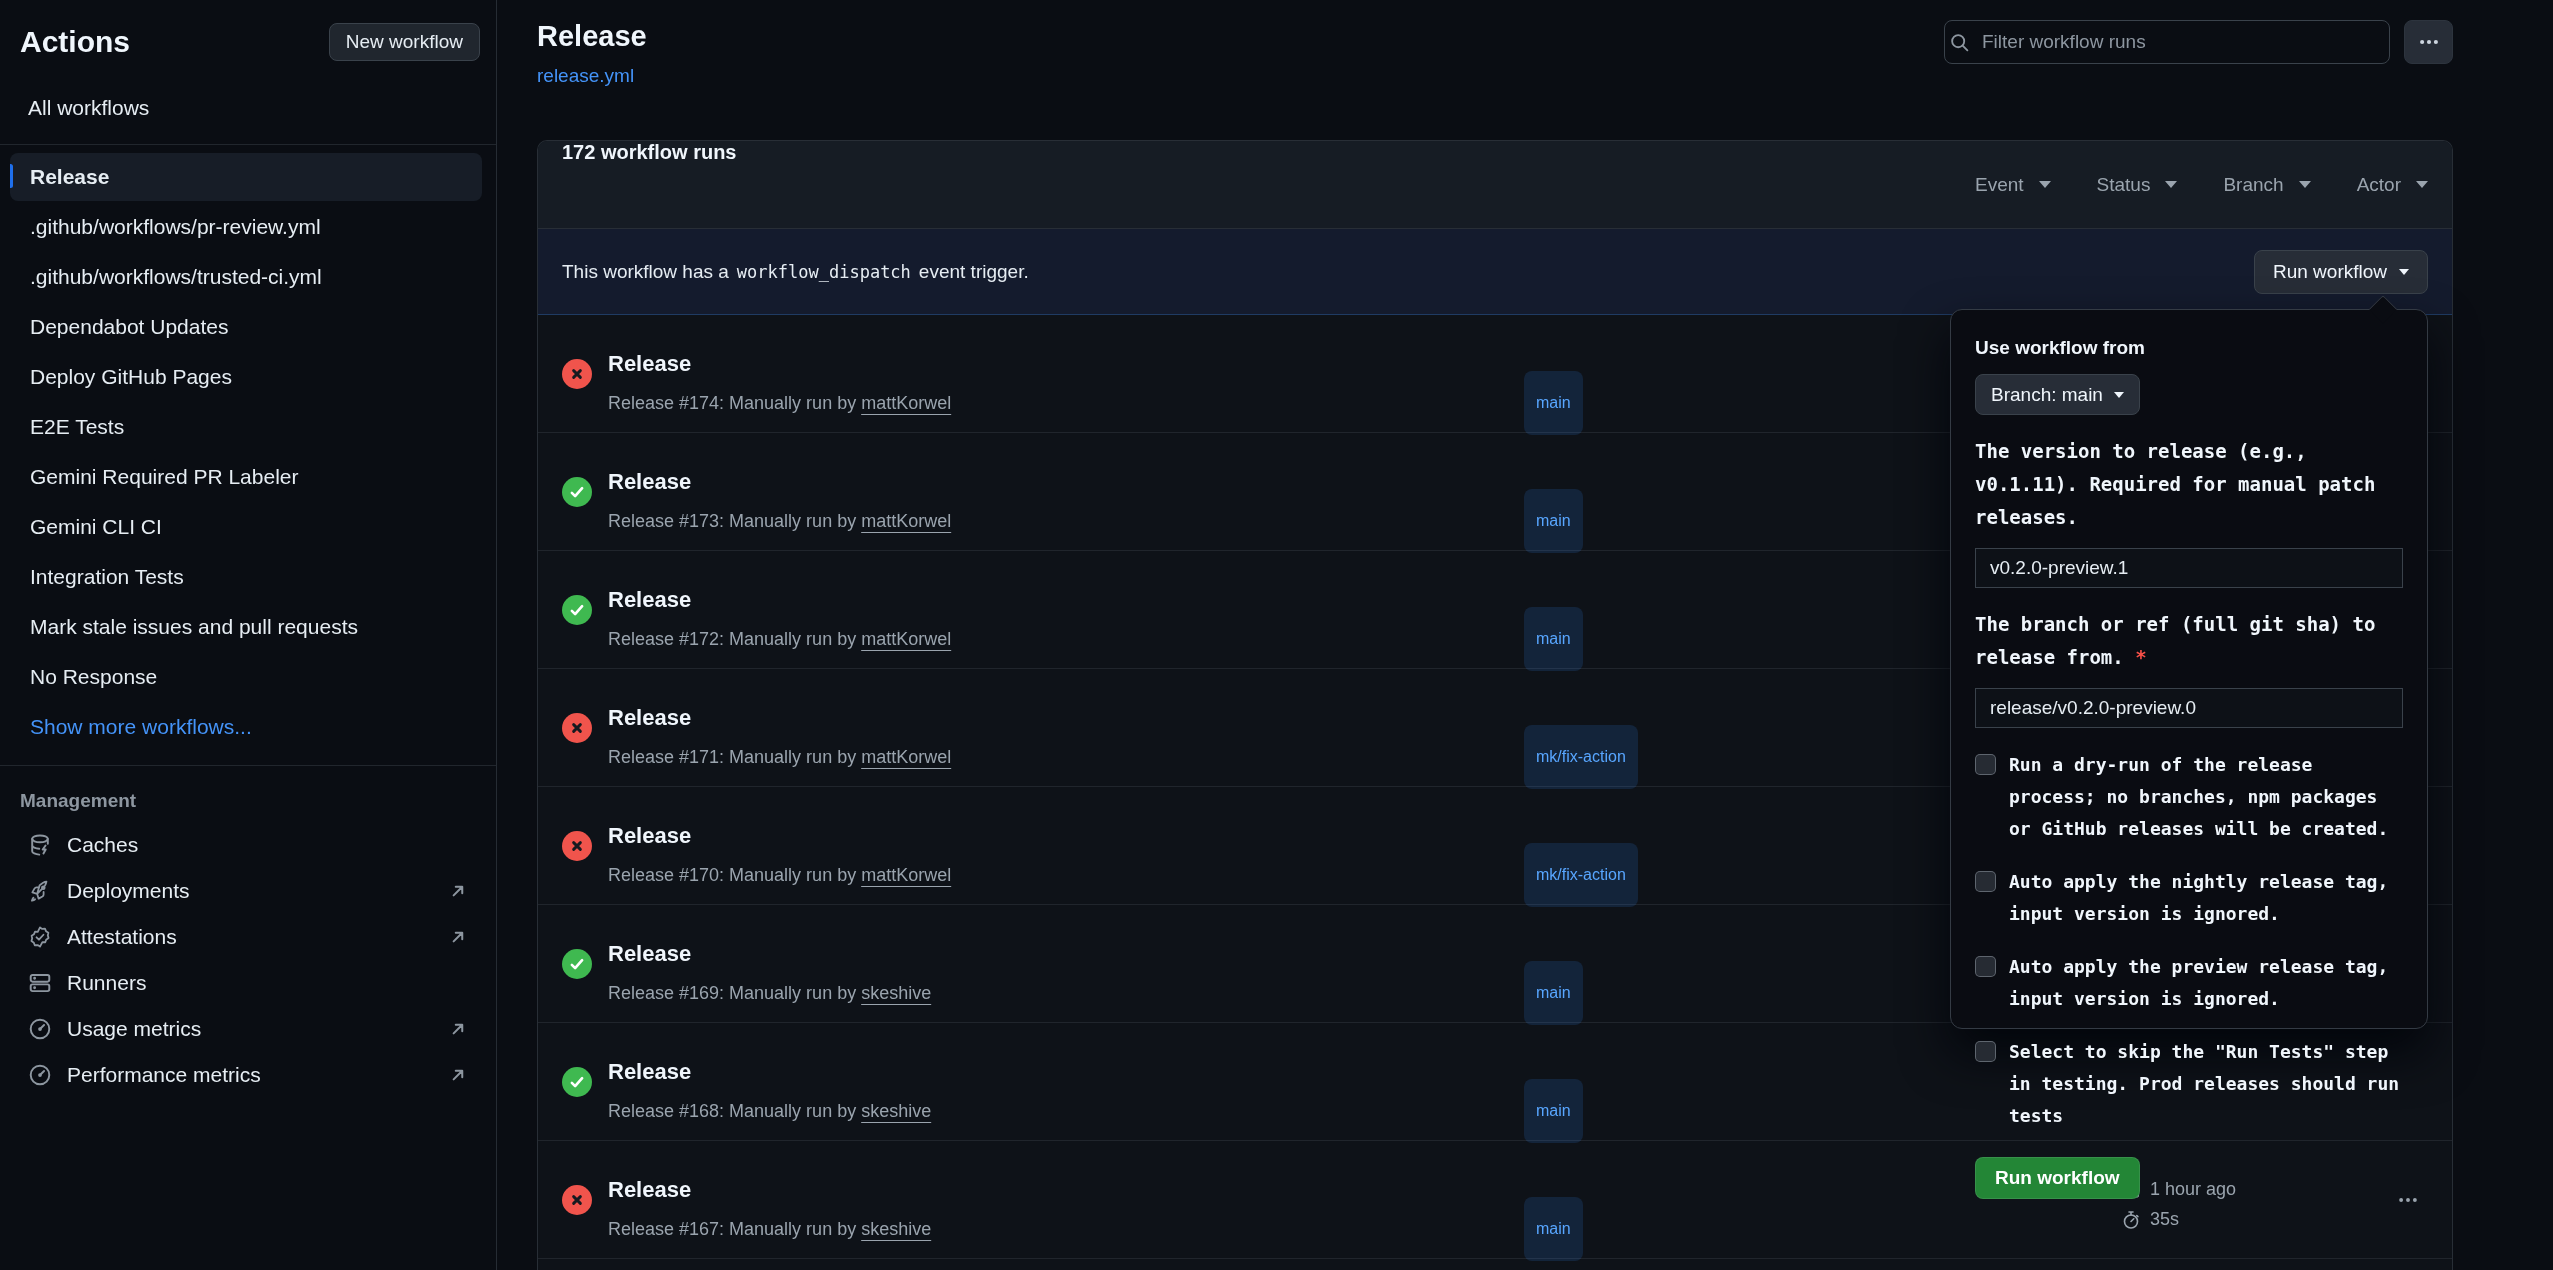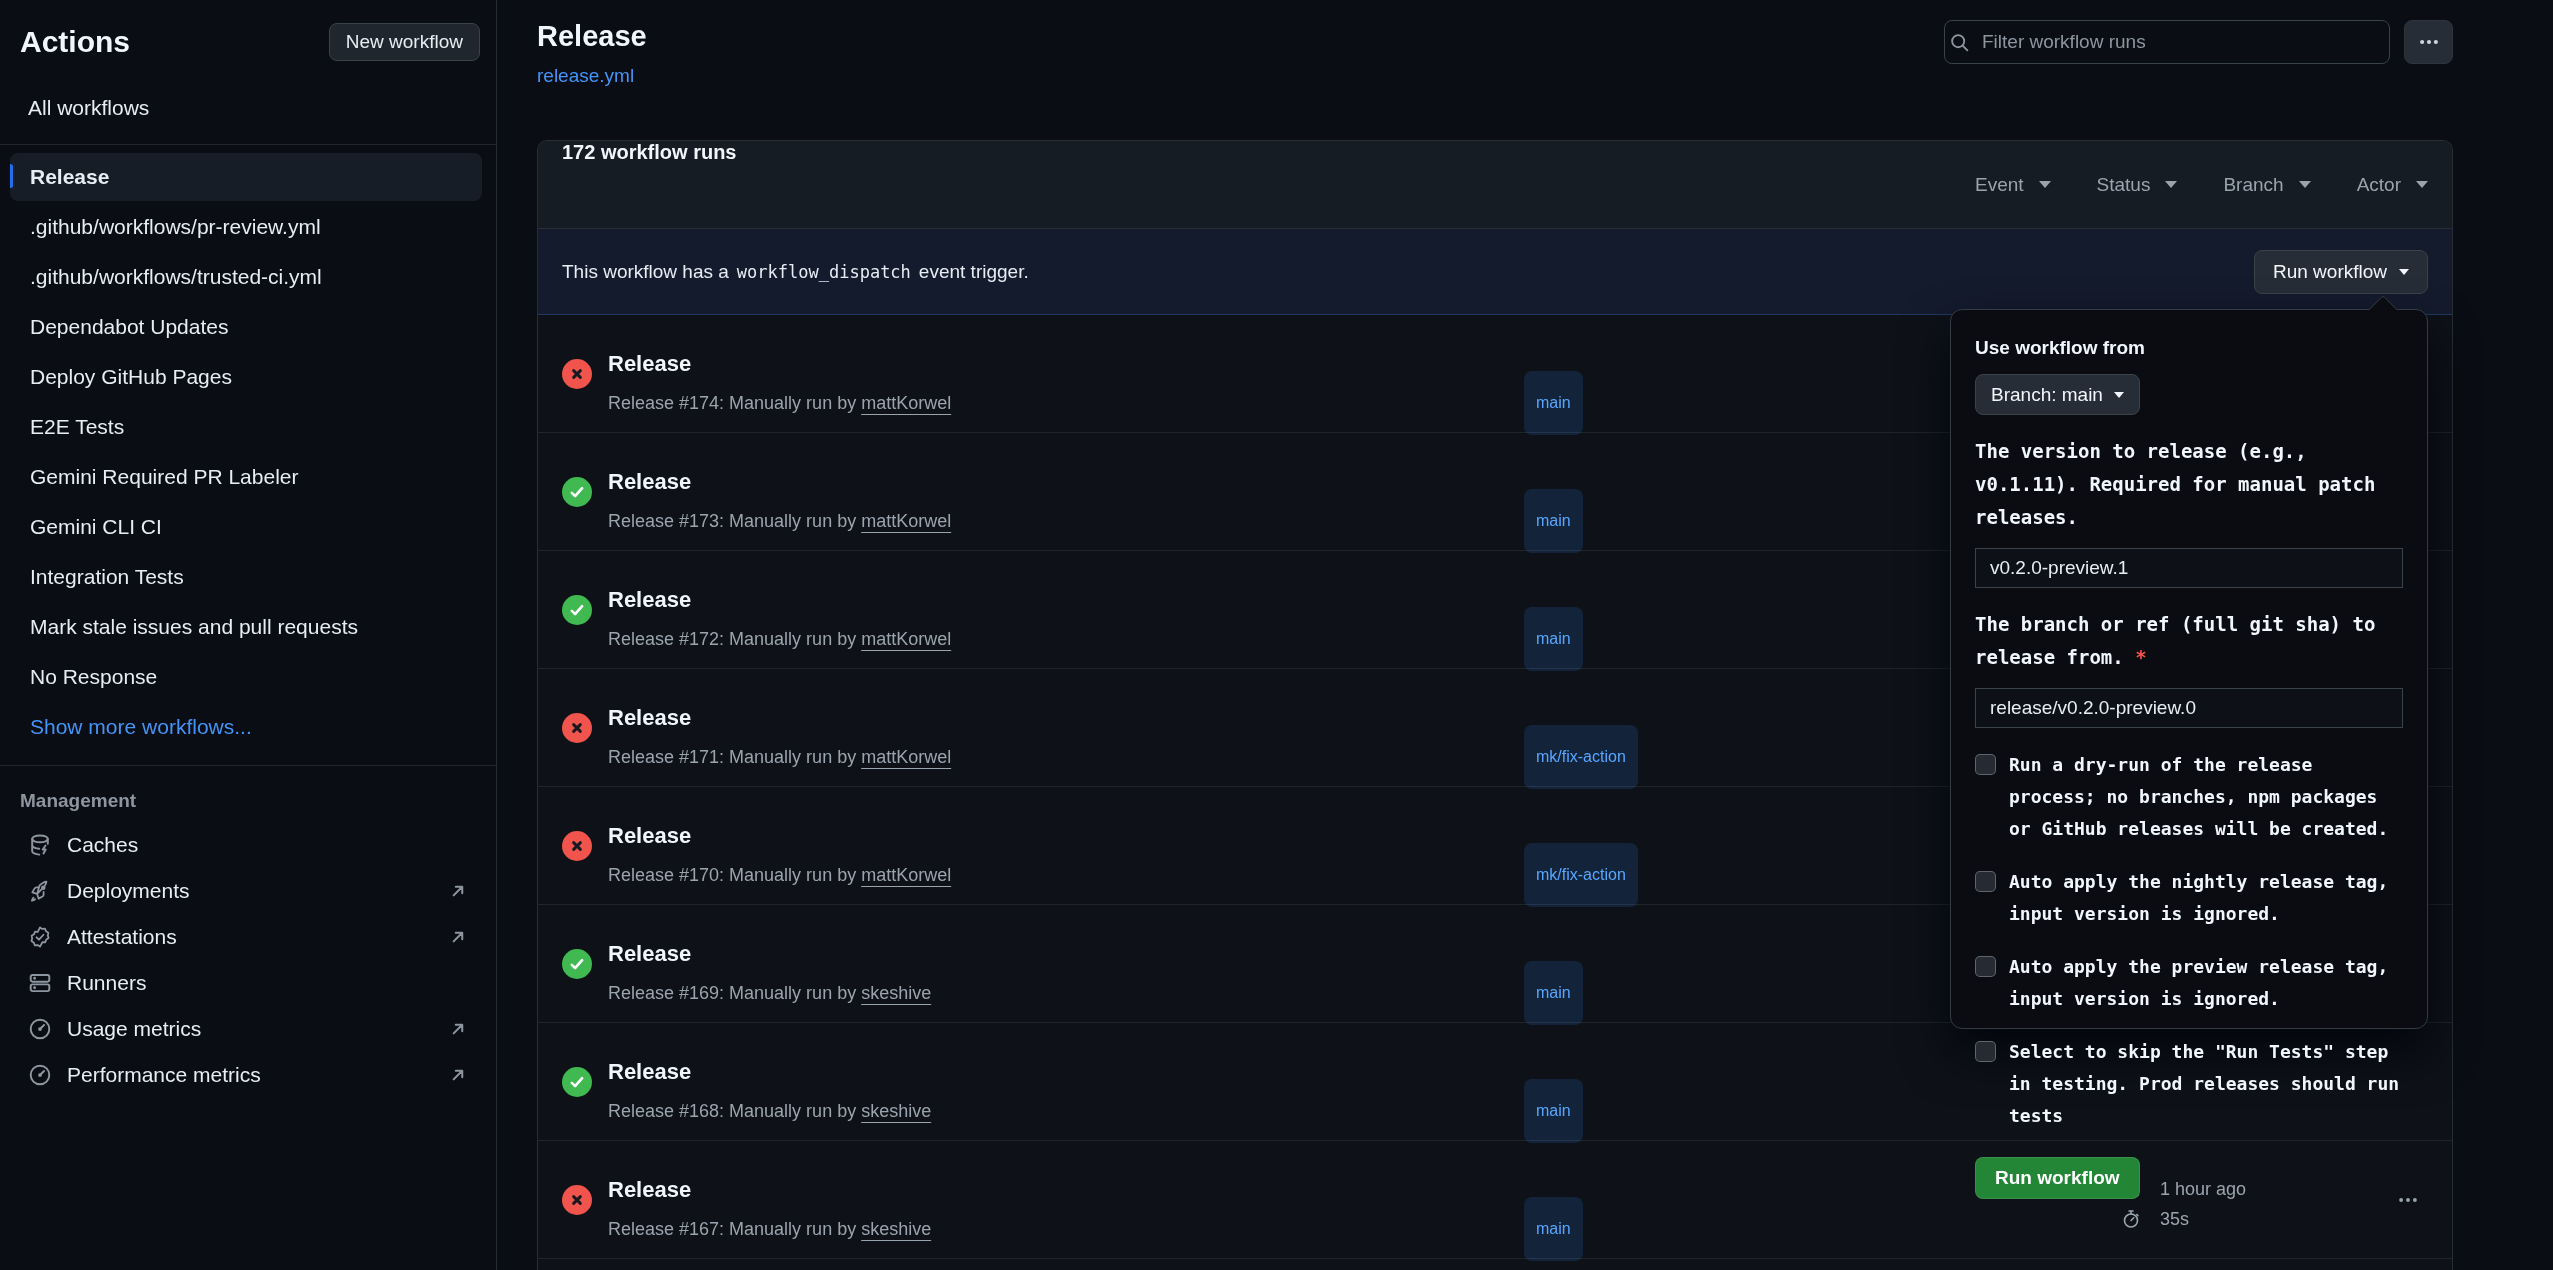--- a/index.html
+++ b/index.html
@@ -88,21 +88,21 @@
   .run-title { position:absolute; left:70px; top:36px; font-size:22px; font-weight:700;
                color:#f0f6fc; }
   .run-desc { position:absolute; left:70px; top:78px; font-size:18px; color:#9aa4ae; }
   .actor-link { color:#9aa4ae; text-decoration:underline; text-underline-offset:5px; cursor:pointer; }
   .branch-badge { position:absolute; left:986px; top:56px;
                   font-family:Liberation Sans, sans-serif; font-size:16px;
                   color:#58a6ff; background:rgba(56,139,253,.15); padding:23px 12px;
                   border-radius:8px; cursor:pointer; }
   .run-meta { position:absolute; left:1583px; top:38px; display:flex; flex-direction:column;
               gap:9px; color:#9aa4ae; font-size:18px; }
-  .meta-line { display:flex; gap:19px; }
+  .meta-line { display:flex; align-items:center; gap:9px; }
   .meta-line svg { width:20px; height:20px; }
   .row-kebab { position:absolute; left:1850px; top:44px; width:40px; height:30px;
                background:transparent; border:none; color:#9aa4ae; cursor:pointer;
                display:flex; align-items:center; justify-content:center; }
   .row-kebab svg { width:22px; height:22px; }
 
   
   .popup { position:absolute; left:1950px; top:309px; width:478px; height:720px;
            background:#0a0c12; border:1px solid #343b44; border-radius:12px;
            box-shadow:0 24px 48px rgba(1,4,9,.85); z-index:10; }

